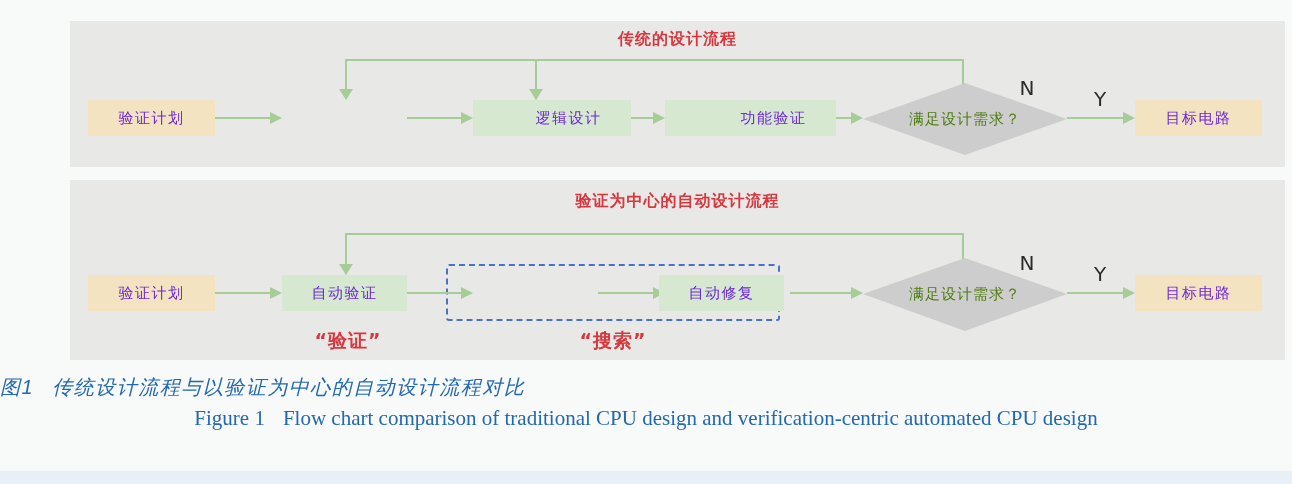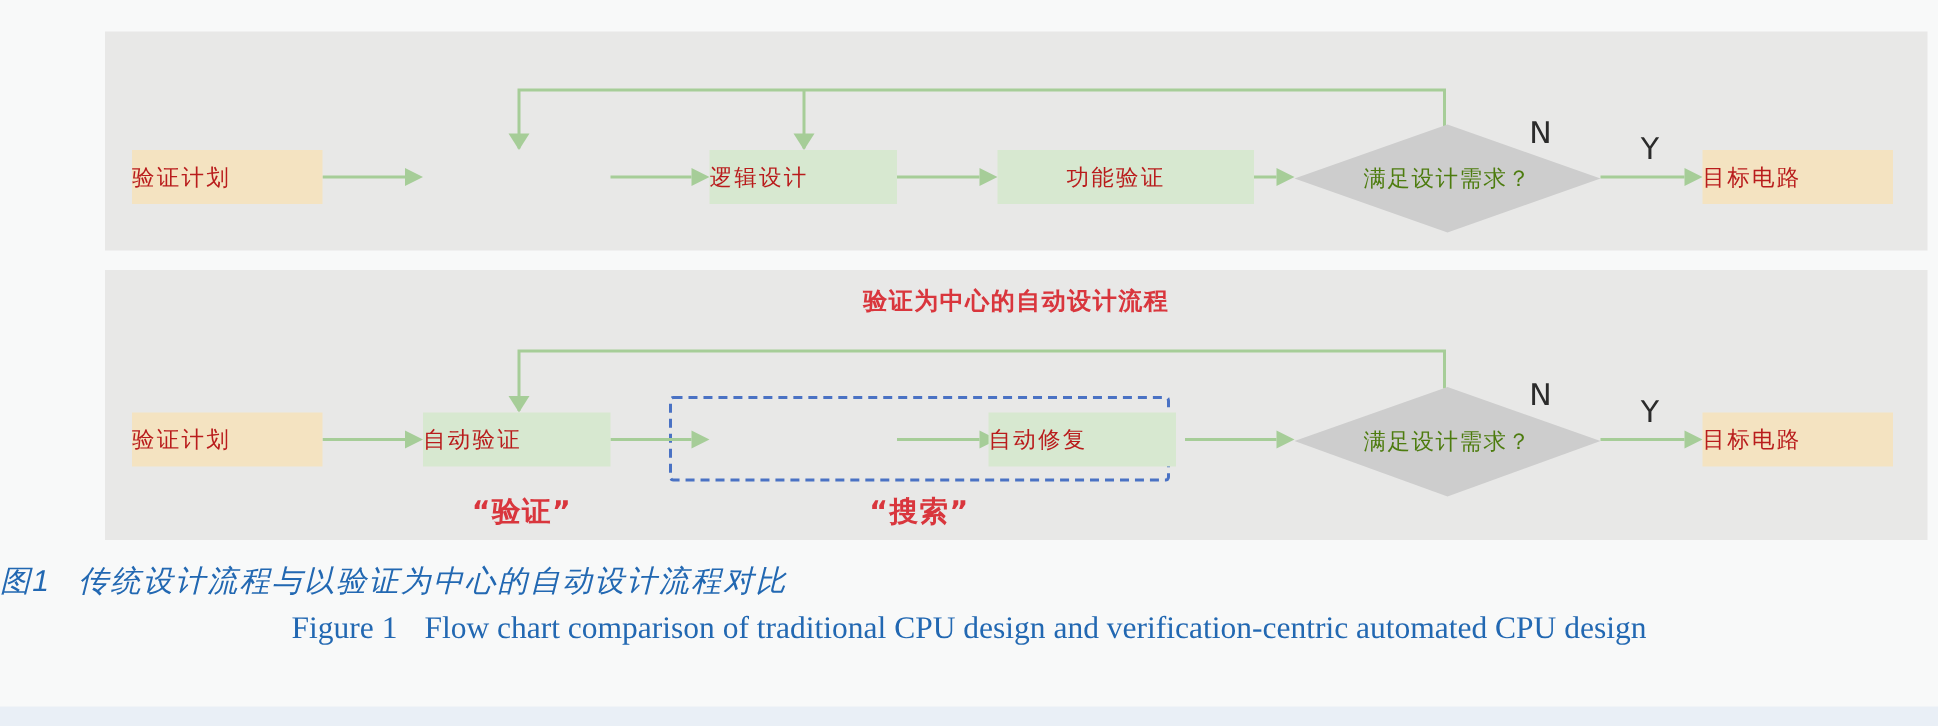--- a/index.html
+++ b/index.html
@@ -14,22 +14,22 @@
   #panel-top{top:21px;height:146px;}
   #panel-bottom{top:180px;height:180px;}
   .panel-title{
     position:absolute;left:0;right:0;text-align:center;
     color:var(--accent_red);font-weight:bold;font-size:16px;letter-spacing:1px;
   }
   #panel-top .panel-title{top:8px;}
   #panel-bottom .panel-title{top:11px;}
   .arrows{position:absolute;left:0;top:0;}
   .node{
-    position:absolute;height:36px;line-height:36px;text-align:left;
-    font-size:15px;color:#b91c1c;letter-spacing:1.5px;
+    position:absolute;height:36px;line-height:36px;text-align:center;
+    font-size:15px;color:#6d28d9;letter-spacing:1.5px;
   }
   .yellow{background:var(--yellow_fill);}
   .green{background:var(--green_fill);}
   .decision-label{
     position:absolute;display:flex;align-items:center;justify-content:center;
     font-size:15px;color:#4d7c0f;letter-spacing:1px;
   }
   .yn{
     position:absolute;transform:translateX(-50%);
     font-size:20px;color:#2b2b2b;line-height:20px;
@@ -55,20 +55,21 @@
   }
   .cap-gap{display:inline-block;width:18px;}
   .bottom-band{
     position:absolute;left:0;right:0;bottom:0;height:13px;background:#e9eff6;
   }
 </style>
 </head>
 <body>
 
 <div class="panel" id="panel-top">
+  <div class="panel-title">传统的设计流程</div>
 
   <svg class="arrows" width="1215" height="146">
 
     <polyline points="276,78 276,39 893,39 893,63" fill="none" stroke-width="2" stroke="#a6cd98"></polyline>
     <line x1="466" y1="39" x2="466" y2="78" stroke-width="2" stroke="#a6cd98"></line>
     <polygon points="269,68 283,68 276,79" fill="#a6cd98"></polygon>
     <polygon points="459,68 473,68 466,79" fill="#a6cd98"></polygon>
 
     <polygon points="793,98 895,62 997,98 895,134" fill="#cdcdcd"></polygon>
 
@@ -78,21 +79,21 @@
     <polygon points="391,91 391,103 403,97" fill="#a6cd98"></polygon>
     <line x1="528" y1="97" x2="583" y2="97" stroke-width="2" stroke="#a6cd98"></line>
     <polygon points="583,91 583,103 595,97" fill="#a6cd98"></polygon>
     <line x1="720" y1="97" x2="781" y2="97" stroke-width="2" stroke="#a6cd98"></line>
     <polygon points="781,91 781,103 793,97" fill="#a6cd98"></polygon>
     <line x1="997" y1="97" x2="1053" y2="97" stroke-width="2" stroke="#a6cd98"></line>
     <polygon points="1053,91 1053,103 1065,97" fill="#a6cd98"></polygon>
   </svg>
 
   <div class="node yellow" style="left:18px;top:79px;width:127px;">验证计划</div>
-  <div class="node green" style="left:403px;top:79px;width:125px;">逻辑设计</div>
+  <div class="node green" style="left:403px;top:79px;width:125px;padding-left:33px;">逻辑设计</div>
   <div class="node green" style="left:595px;top:79px;width:125px;padding-left:46px;">功能验证</div>
   <div class="decision-label" style="left:793px;top:62px;width:204px;height:72px;">满足设计需求？</div>
   <div class="node yellow" style="left:1065px;top:79px;width:127px;">目标电路</div>
 
   <div class="yn" style="left:957px;top:57px;">N</div>
   <div class="yn" style="left:1030px;top:68px;">Y</div>
 </div>
 
 <div class="panel" id="panel-bottom">
   <div class="panel-title">验证为中心的自动设计流程</div>

